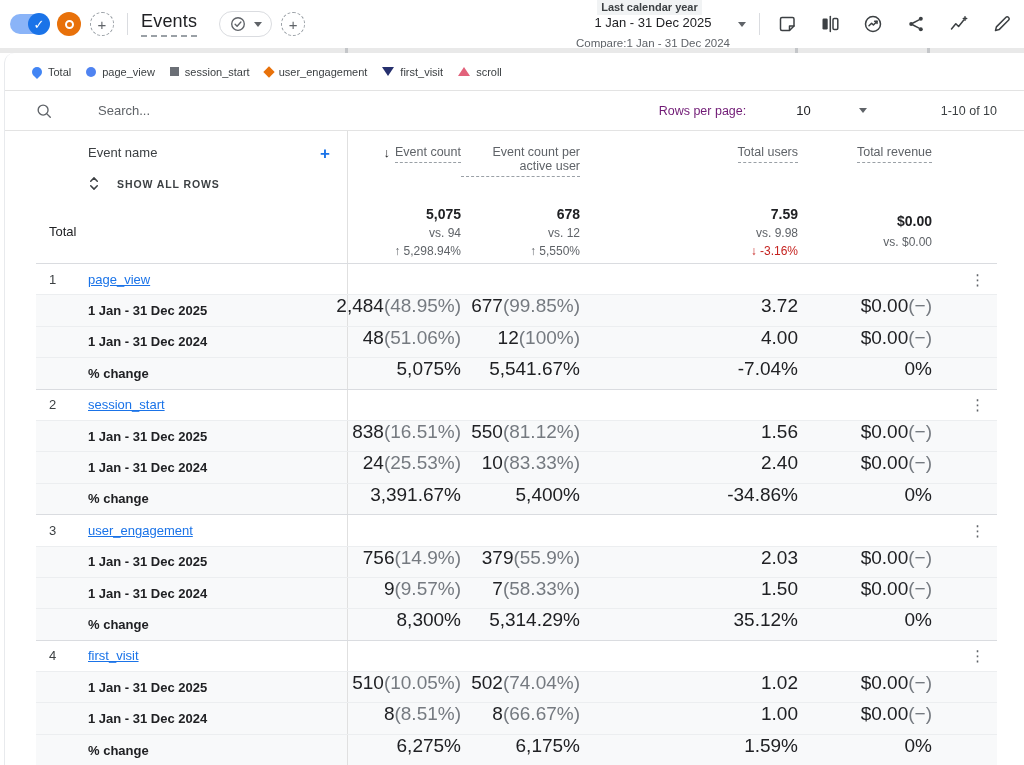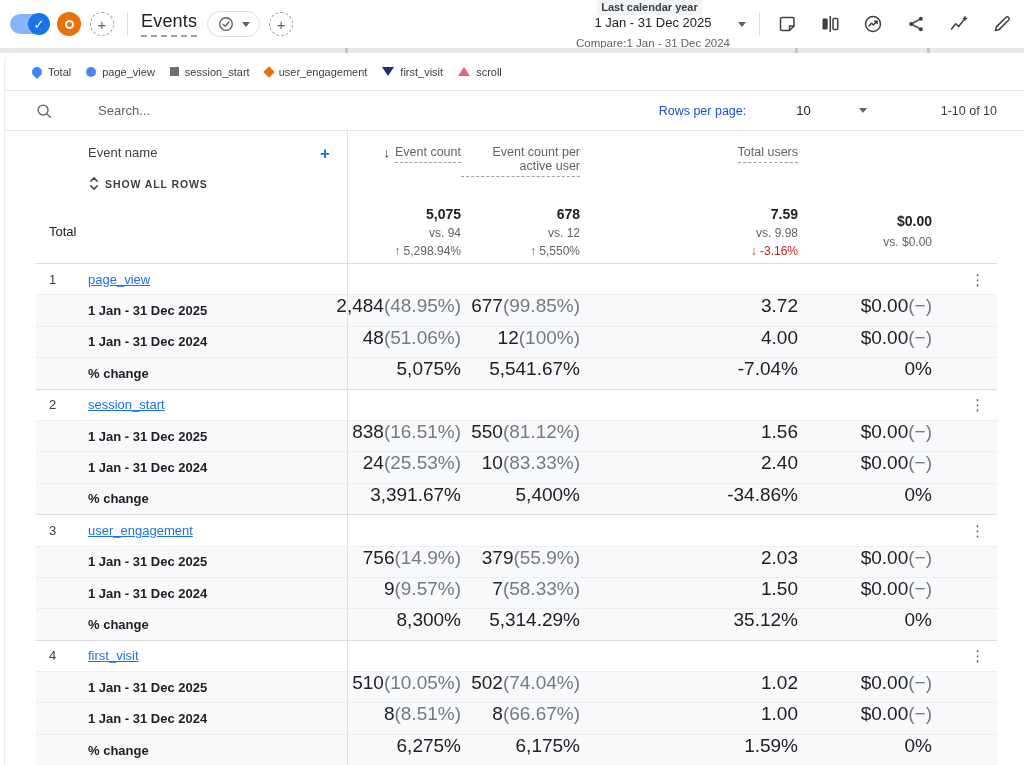--- a/index.html
+++ b/index.html
@@ -14,21 +14,21 @@
   .chip-toggle { width:38px; height:20px; border-radius:11px; background:#8ab4f8; position:relative; cursor:pointer; flex:0 0 auto; }
   .chip-toggle .knob { position:absolute; right:-2px; top:-1px; width:22px; height:22px; border-radius:50%;
     background:#1a73e8; color:#fff; font-size:13px; display:flex; align-items:center; justify-content:center; }
   .chip-orange { width:24px; height:24px; border-radius:50%; background:#e8710a; margin-left:9px;
     display:flex; align-items:center; justify-content:center; }
   .chip-orange .ring { width:9px; height:9px; border:2.4px solid #fff; border-radius:50%; }
   .btn-dash { width:24px; height:24px; border-radius:50%; border:1.4px dashed #9aa0a6; color:#5f6368;
     font-size:15px; line-height:1; display:flex; align-items:center; justify-content:center; margin-left:9px; background:#fff; }
   .vdiv { width:1px; height:22px; background:#dadce0; margin:0 13px; }
   .report-title { font-size:18px; letter-spacing:.2px; color:#202124; border-bottom:2px dashed #9aa0a6;
-    padding-bottom:3px; margin-right:10px; }
+    padding-bottom:3px; margin-right:22px; }
   .check-pill { height:26px; border:1px solid #dadce0; border-radius:14px; display:flex; align-items:center;
     gap:7px; padding:0 9px; background:#fff; }
   .caret { width:0; height:0; border-left:4px solid transparent; border-right:4px solid transparent;
     border-top:5px solid #5f6368; display:inline-block; }
 
   .date-area { display:flex; align-items:center; gap:8px; cursor:pointer; }
   .date-lines { text-align:center; }
   .date-line1 { display:flex; align-items:center; justify-content:flex-end;flex-direction:column; }
   .date-preset { font-size:11px; font-weight:bold; color:#3c4043; background:#f1f3f4; padding:2px 4px; margin-right:7px; }
   .date-range { font-size:13px; color:#202124; }
@@ -51,21 +51,21 @@
   .m-pin { width:10px; height:10px; background:var(--mc); border-radius:50% 50% 50% 0; transform:rotate(-45deg); }
   .m-circle { width:10px; height:10px; border-radius:50%; background:var(--mc); }
   .m-square { width:9px; height:9px; background:var(--mc); }
   .m-diamond { width:8px; height:8px; background:var(--mc); transform:rotate(45deg); }
   .m-tri-down { width:0; height:0; border-left:6px solid transparent; border-right:6px solid transparent; border-top:9px solid var(--mc); background:none!important; }
   .m-tri-up { width:0; height:0; border-left:6px solid transparent; border-right:6px solid transparent; border-bottom:9px solid var(--mc); background:none!important; }
 
   .search-row { height:40px; display:flex; align-items:center; padding:0 27px 0 30px; border-bottom:1px solid #e3e3e3;gap:32px; }
   .search-input { border:none; outline:none; flex:1; font-size:13px; color:#202124; margin-left:13px; font-family:inherit; }
   .search-input::placeholder { color:#5f6368; }
-  .rpp-label { font-size:12.5px; color:#1d4ed8; }
+  .rpp-label { font-size:12.5px; color:#701a75; }
   .rpp-value { font-size:13px; color:#202124; margin-left:18px; }
   .rpp-caret { margin-left:16px; }
   .page-count { font-size:12.5px; color:#3c4043; margin-left:42px; }
 
   
   .tbl { padding:0 27px 0 31px; }
   .grid { display:grid; grid-template-columns:312px 113px 119px 218px 134px 1fr; }
   .c1 { border-right:1px solid #e0e0e0; display:flex; align-items:center; }
   .cell-r { text-align:right; font-size:19px; color:#202124; display:flex; align-items:flex-start; justify-content:flex-end; }
   .lead { flex:0 0 52px; padding-left:13px; font-size:13px; color:#3c4043; }
@@ -73,21 +73,21 @@
   .hdr-row { height:45px; }
   .hdr-row .c1 { align-items:flex-start; padding-top:14px; justify-content:space-between; padding-right:17px; }
   .hdr-label { font-size:13px; color:#3c4043; padding-left:52px; }
   .plus-btn { color:#1a73e8; font-size:17px; line-height:1; font-weight:bold; cursor:pointer; }
   .mhdr { font-size:12.5px; color:#5f6368; align-items:flex-start; padding-top:14px; }
   .mhdr .dashed-u { border-bottom:1px dashed #9aa0a6; padding-bottom:3px; }
   .sort-arrow { color:#202124; margin-right:5px; font-size:13px; }
 
   .showall-row { height:24px; }
   .showall-row .c1 { align-items:flex-start; }
-  .showall-btn { display:flex; align-items:center; gap:5px; margin-left:52px; cursor:pointer;
+  .showall-btn { display:flex; align-items:center; gap:17px; margin-left:52px; cursor:pointer;
     font-size:10.5px; font-weight:bold; letter-spacing:.9px; color:#3c4043; }
   .unfold { width:12px; height:15px; }
   .unfold path { stroke:#3c4043; stroke-width:1.6; fill:none; stroke-linecap:round; stroke-linejoin:round; }
 
   .total-row { height:63px; }
   .total-row .c1 { font-size:13px; }
   .total-row .c1 .lead { color:#202124; }
   .tv { display:flex; flex-direction:column; align-items:flex-end; justify-content:flex-start; padding-top:6px; gap:4px; }
   .tv-main { font-size:14px; font-weight:bold; color:#202124; }
   .tv-sub { font-size:12px; color:#5f6368; }
@@ -231,20 +231,23 @@
       <div class="cell-r mhdr">
           <span class="sort-arrow">↓</span>
           <span class="dashed-u">Event count</span>
         </div>
       <div class="cell-r mhdr">
           <span class="dashed-u">Event count per active user</span>
         </div>
       <div class="cell-r mhdr">
           <span class="dashed-u">Total users</span>
         </div>
+      <div class="cell-r mhdr">
+          <span class="dashed-u">Total revenue</span>
+        </div>
       <div></div>
     </div>
 
     <div class="grid showall-row">
       <div class="c1">
         <span class="showall-btn">
           <svg class="unfold" viewBox="0 0 12 16">
               <path d="M2.5 5.5L6 2l3.5 3.5M2.5 10.5L6 14l3.5-3.5"></path>
             </svg>
           <span>SHOW ALL ROWS</span>

